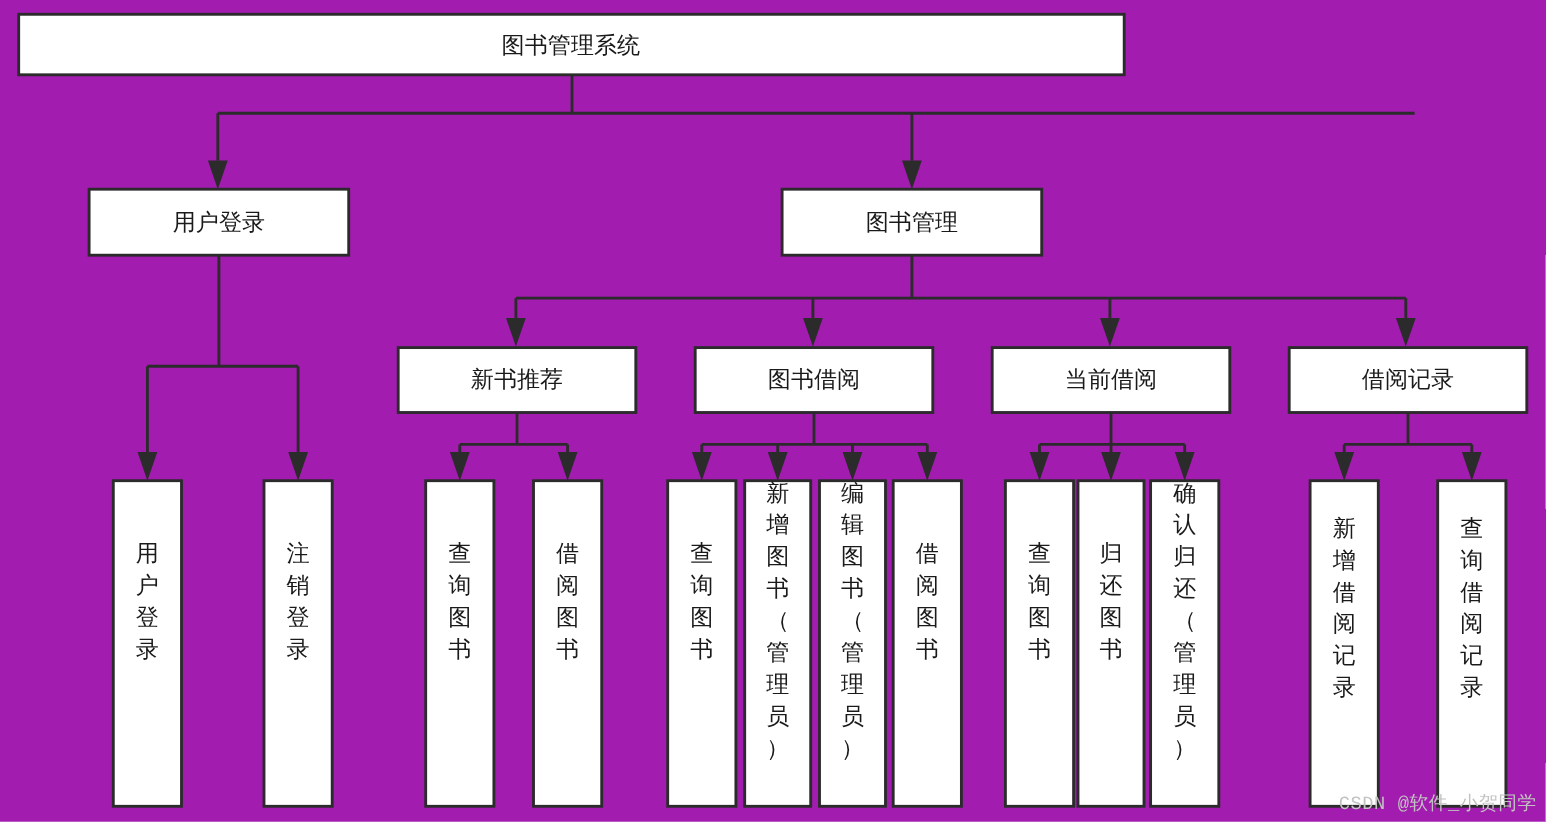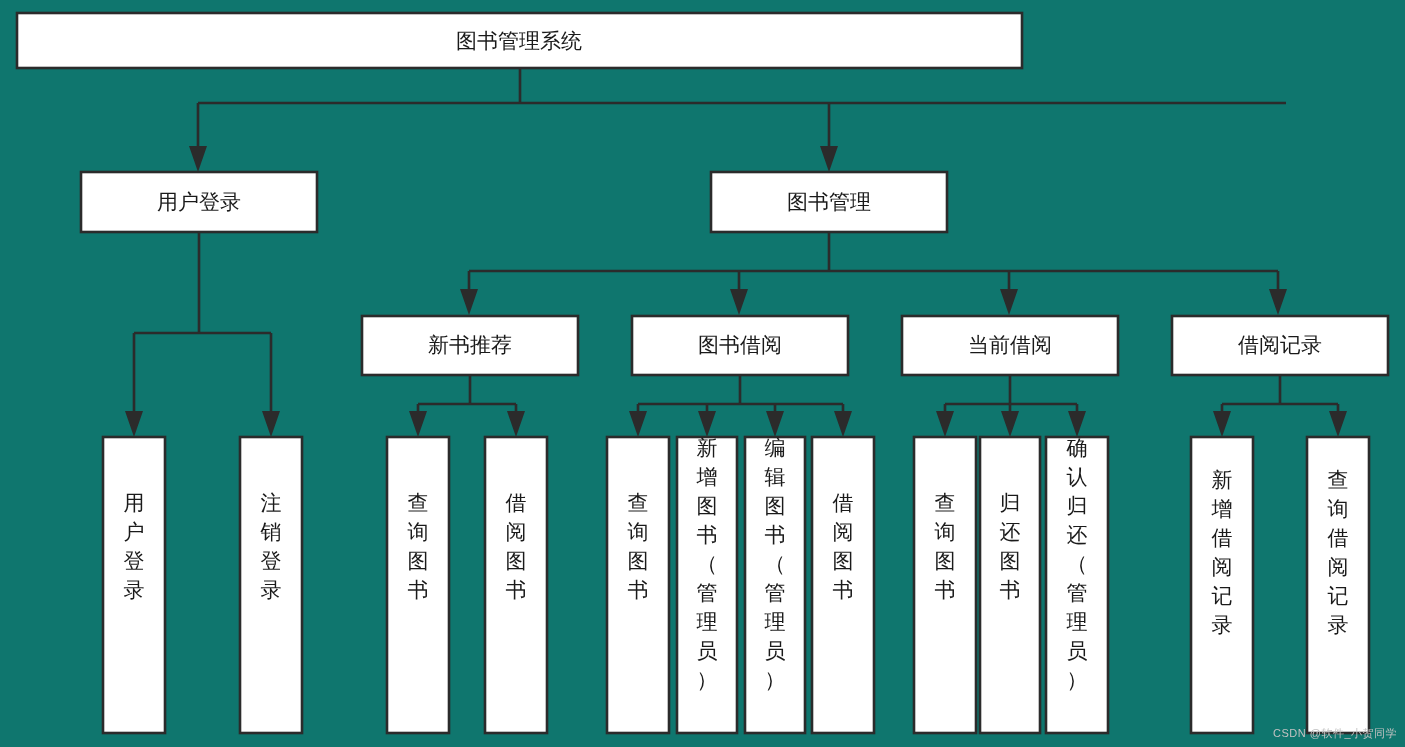--- a/index.html
+++ b/index.html
@@ -11,21 +11,21 @@
   body {
     width: 1405px;
     height: 747px;
     overflow: hidden;
     font-family: "DejaVu Sans", "Liberation Sans", sans-serif;
   }
   #diagram-root {
     position: relative;
     width: 1405px;
     height: 747px;
-    background: #0f766e;
+    background: #a21caf;
   }
   svg#tree-svg {
     position: absolute;
     top: 0;
     left: 0;
     width: 1405px;
     height: 747px;
     display: block;
   }
   .node-box {
@@ -54,22 +54,22 @@
     stroke-linejoin: miter;
   }
   .arrow-head {
     fill: #2b2b2b;
     stroke: none;
   }
   .watermark-text {
     position: absolute;
     right: 8px;
     bottom: 6px;
-    font-family: Liberation Sans, sans-serif;
-    font-size: 11px;
+    font-family: Liberation Mono, monospace;
+    font-size: 17px;
     color: #c2c2c2;
     letter-spacing: 0.5px;
     white-space: nowrap;
     pointer-events: none;
   }
 </style>
 </head>
 <body>
 
 <div id="diagram-root">

